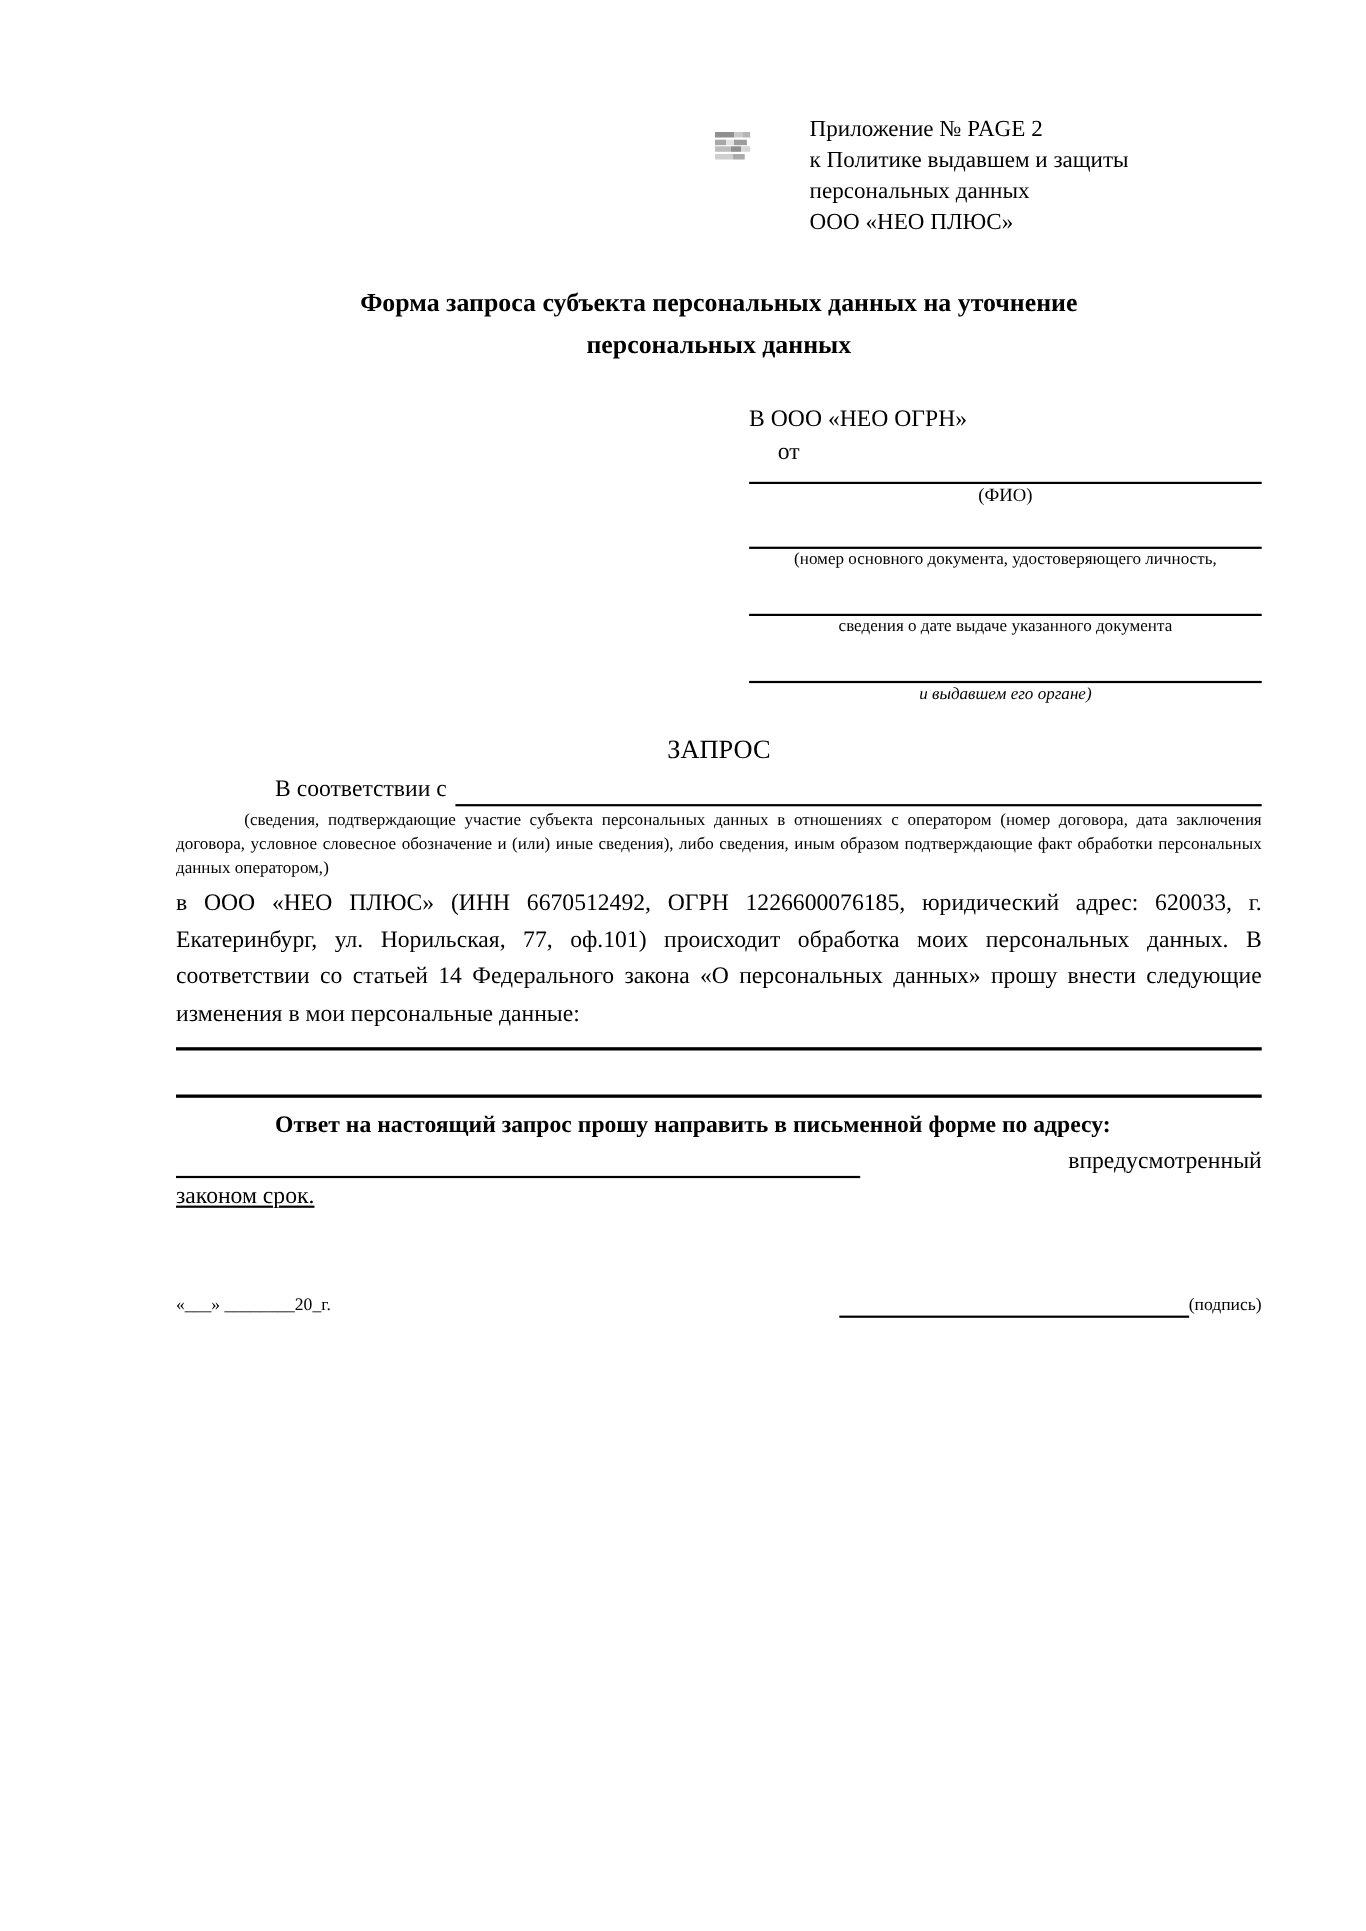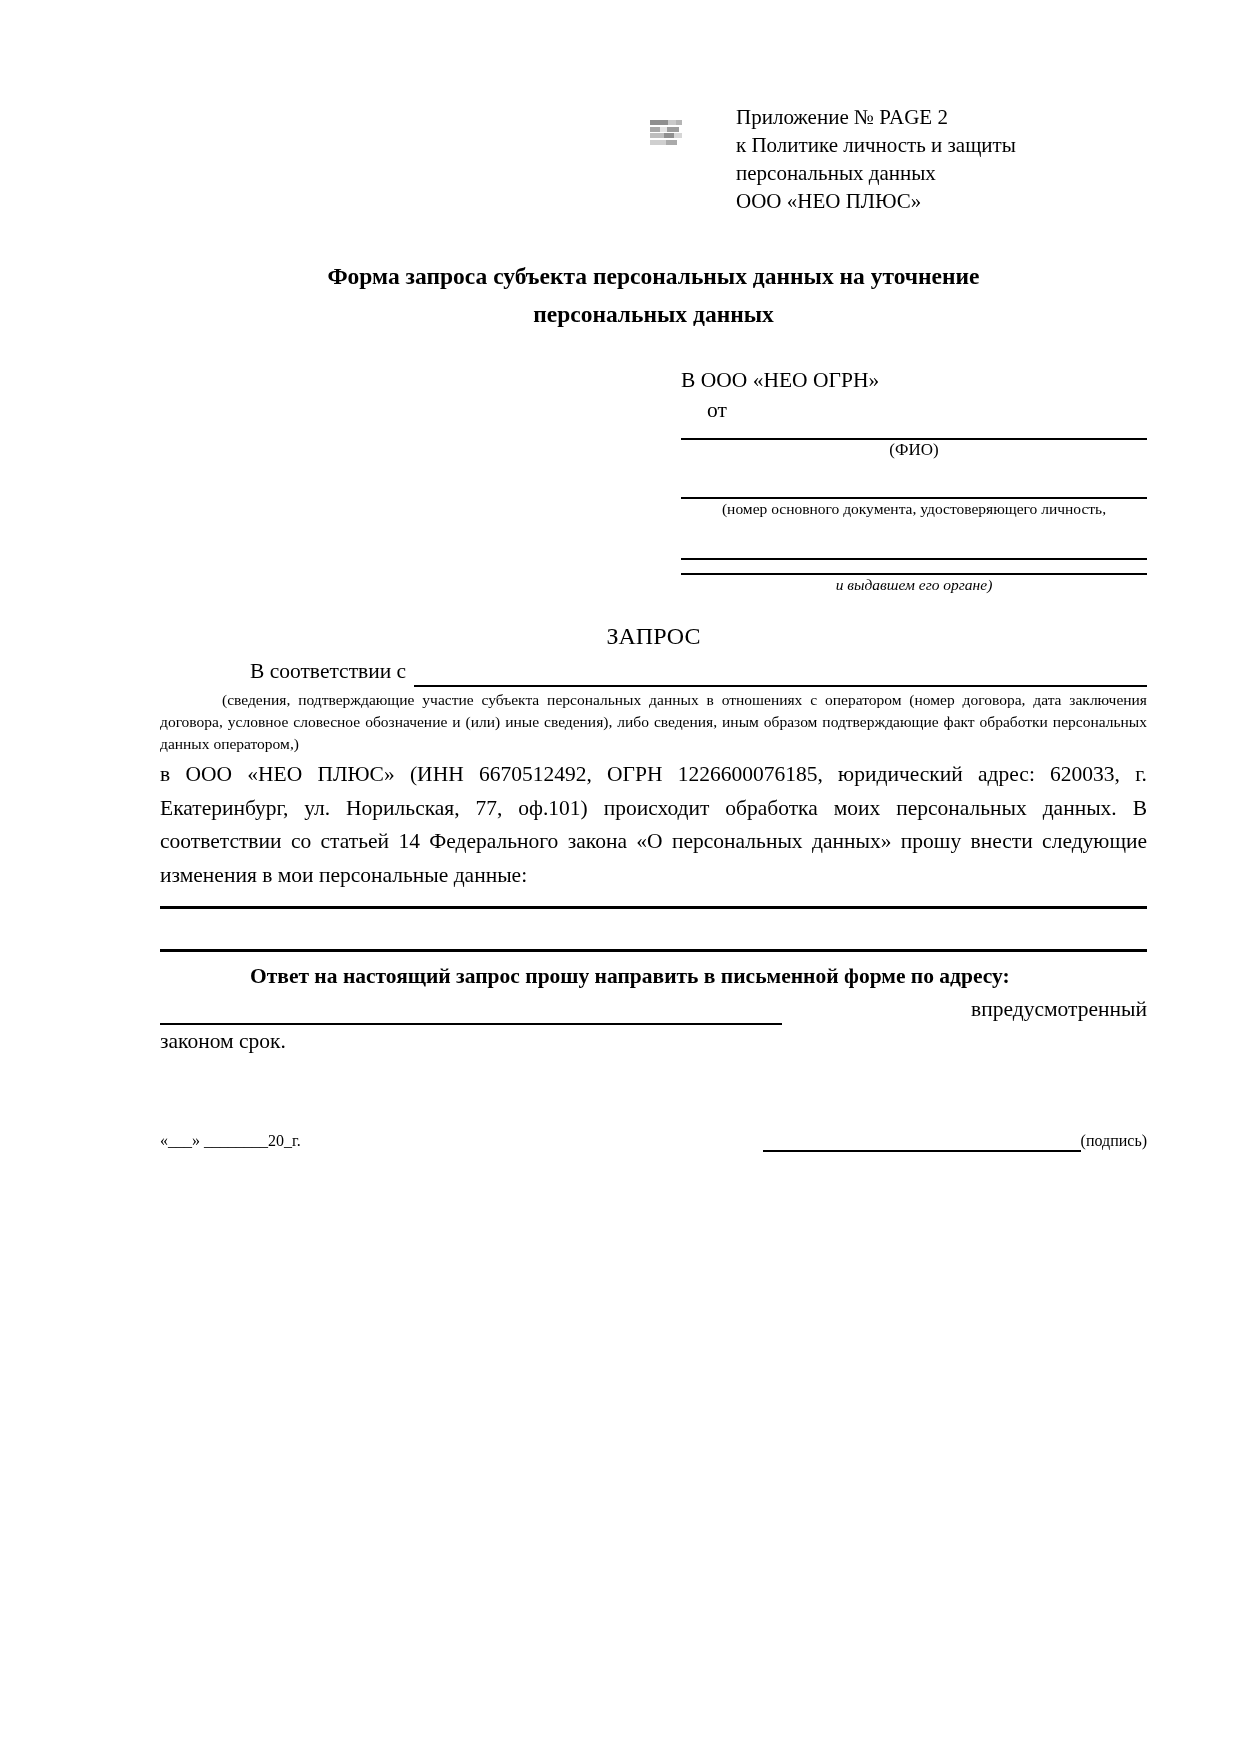--- a/index.html
+++ b/index.html
@@ -148,20 +148,21 @@
     flex: 0 0 63%;
     border-bottom: 2.5px solid #000;
     height: 26px;
   }
   .address-row .gap { flex: 1; }
   .address-row .w1 { white-space: nowrap; }
   .address-row .w2 { white-space: nowrap; margin-left: auto; }
   .closing {
     font-size: 21.5px;
     line-height: 33px;
+    text-decoration: underline;
   }
 
   
   .footer-row {
     display: flex;
     align-items: flex-end;
     margin-top: 68px;
     font-size: 16px;
     line-height: 30px;
   }
@@ -184,36 +185,37 @@
 
   <div class="header-row">
     <span class="artifact-icon">
       <i></i>
         <i></i>
         <i></i>
         <i></i>
     </span>
     <div class="appendix-block">
       <div>Приложение №  PAGE 2</div>
-      <div>к Политике личность и защиты</div>
+      <div>к Политике выдавшем и защиты</div>
       <div>персональных данных</div>
       <div>ООО «НЕО ПЛЮС»</div>
     </div>
   </div>
 
   <div class="doc-title">Форма запроса субъекта персональных данных на уточнение персональных данных</div>
 
   <div class="addressee">
     <div class="addr-to">В ООО «НЕО ОГРН»</div>
     <div class="addr-from">от</div>
     <div class="blank-line"></div>
     <div class="line-caption fio">(ФИО)</div>
     <div class="blank-line"></div>
     <div class="line-caption">(номер основного документа, удостоверяющего личность,</div>
     <div class="blank-line"></div>
+    <div class="line-caption">сведения о дате выдаче указанного документа</div>
     <div class="blank-line"></div>
     <div class="line-caption">и выдавшем его органе)</div>
   </div>
 
   <div class="request-heading">ЗАПРОС</div>
 
   <div class="intro-row">
     <span class="intro-label">В соответствии с</span>
     <div class="fill-line"></div>
   </div>

